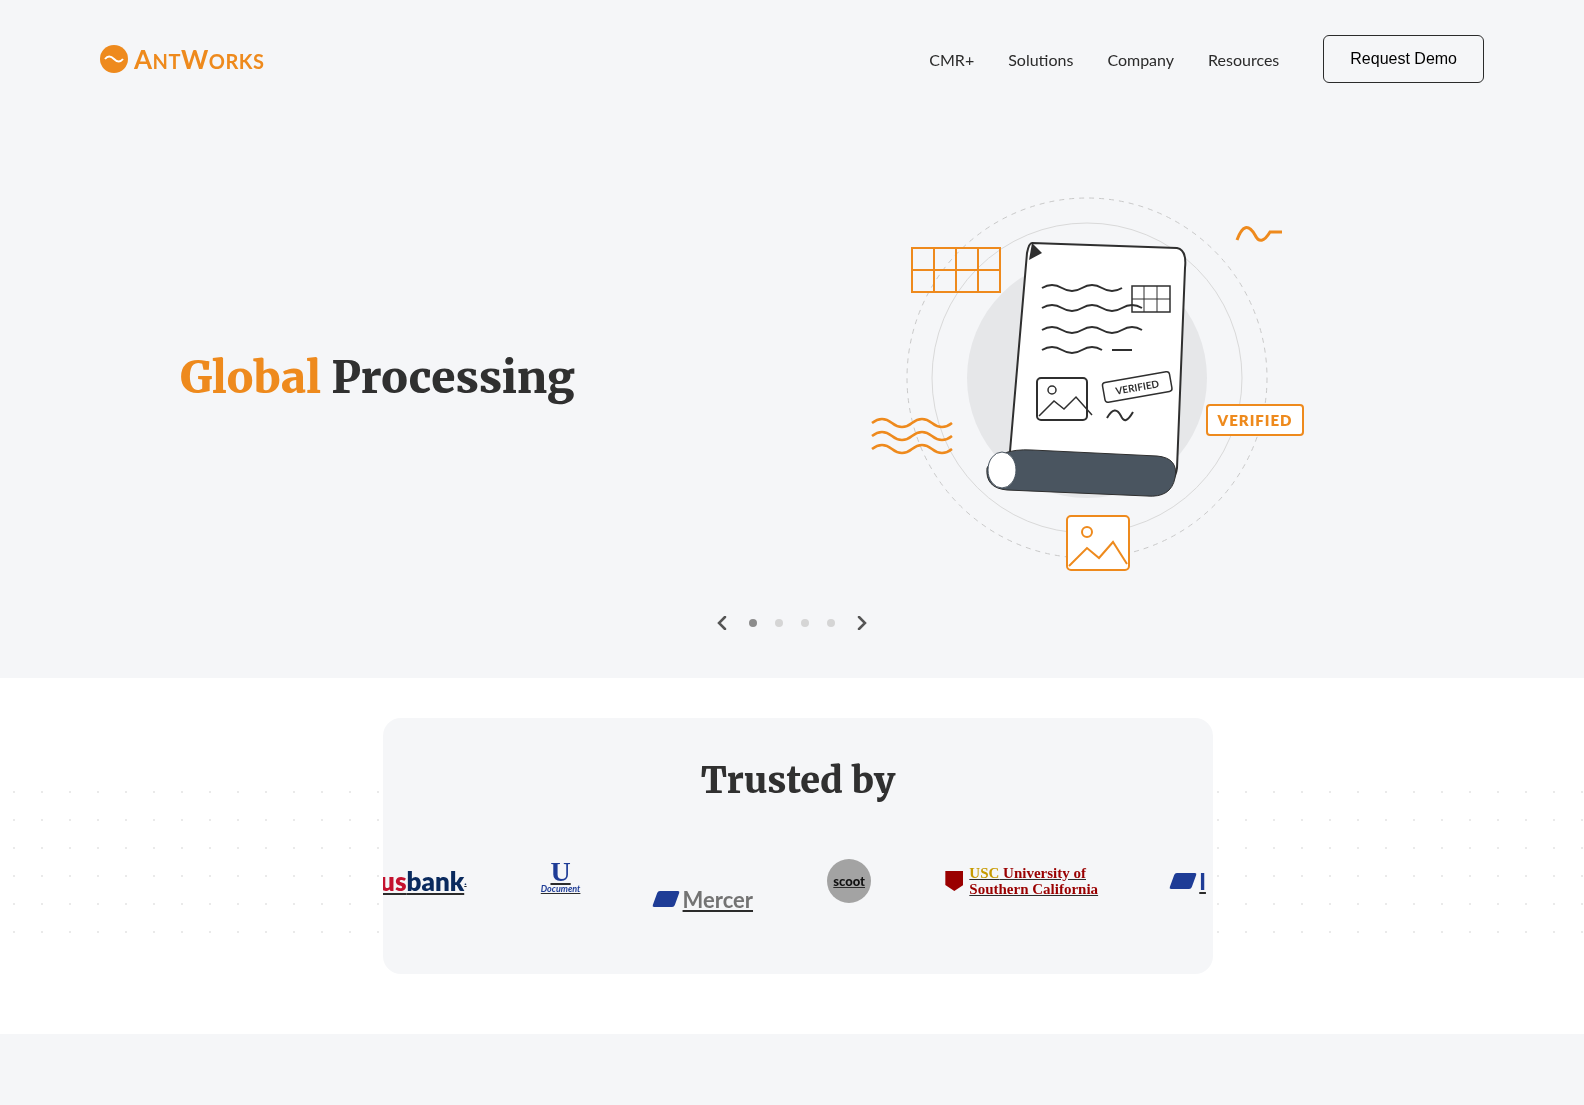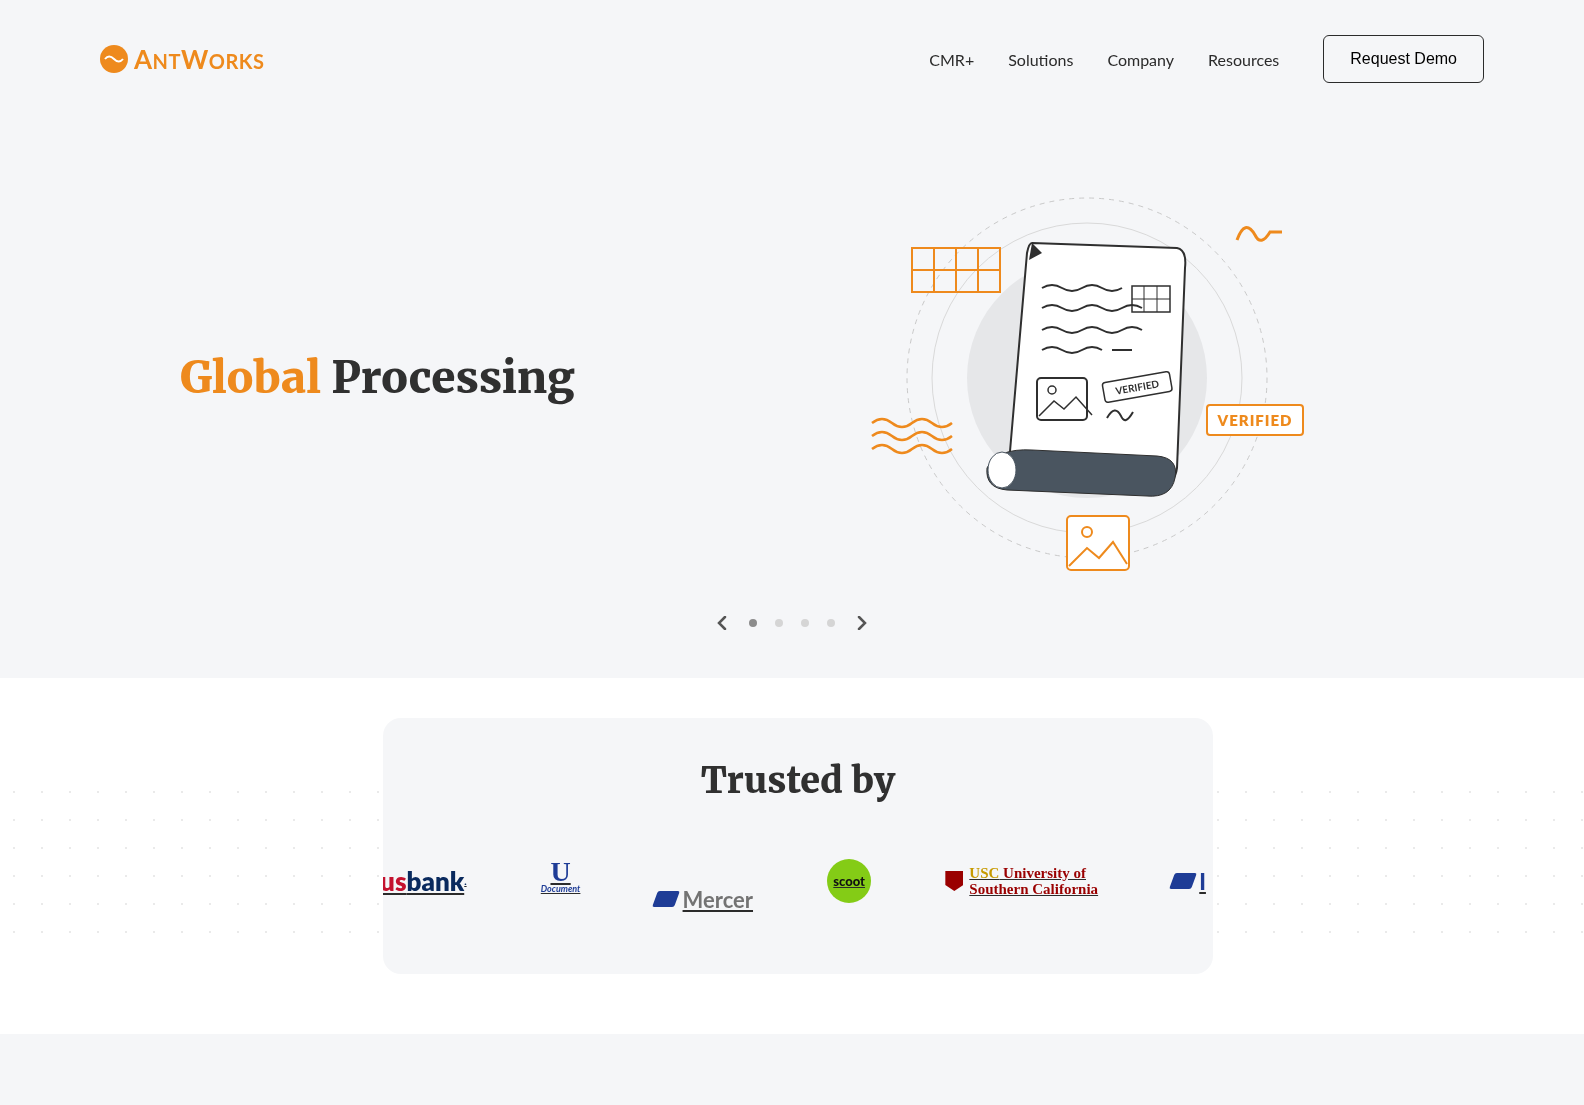--- a/index.html
+++ b/index.html
@@ -158,21 +158,21 @@
     flex-shrink: 0;
   }
   .usbank { font-size: 26px; color: #0a2a5e; font-weight: 800; }
   .usbank .us { color: #c4122f; }
   .unilever { display:flex; flex-direction:column; align-items:center; color:#1e3c96; }
   .unilever .u { font-size: 28px; font-weight: 900; line-height: 0.8; font-family: serif;}
   .unilever .tiny { font-size: 9px; font-style: italic; }
   .mercer { font-size:22px; color:#737373; display:flex; align-items:center; gap:6px;margin-top:36px;}
   .mercer .mk { width:22px; height:16px; background:#1e3c96; transform: skewX(-20deg); border-radius:2px;}
   .scoot {
-    width:44px; height:44px; background:#84cc16; border-radius:50%;
+    width:44px; height:44px; background:#a3a3a3; border-radius:50%;
     display:flex; align-items:center; justify-content:center;
     font-size:13px; font-weight:900; color:#111;
   }
   .usc { display:flex; align-items:center; gap:6px; }
   .usc-shield { width:18px; height:20px; background:#9a0000; clip-path: polygon(0 0,100% 0,100% 70%,50% 100%,0 70%);}
   .usc-text { font-size:15px; line-height:1.1; color:#9a0000; font-family: serif;}
   .usc-text .gold { color:#c79a00; }
   .partial { font-size:22px; color:#1e3c96; display:flex; align-items:center; gap:5px;}
   .partial .mk { width:22px; height:16px; background:#1e3c96; transform: skewX(-20deg); border-radius:2px;}
 </style>

